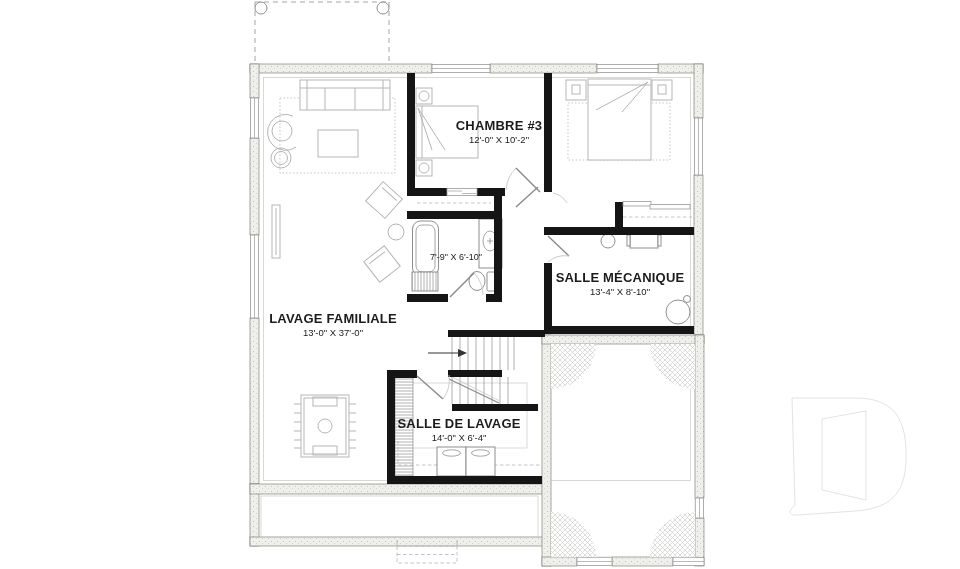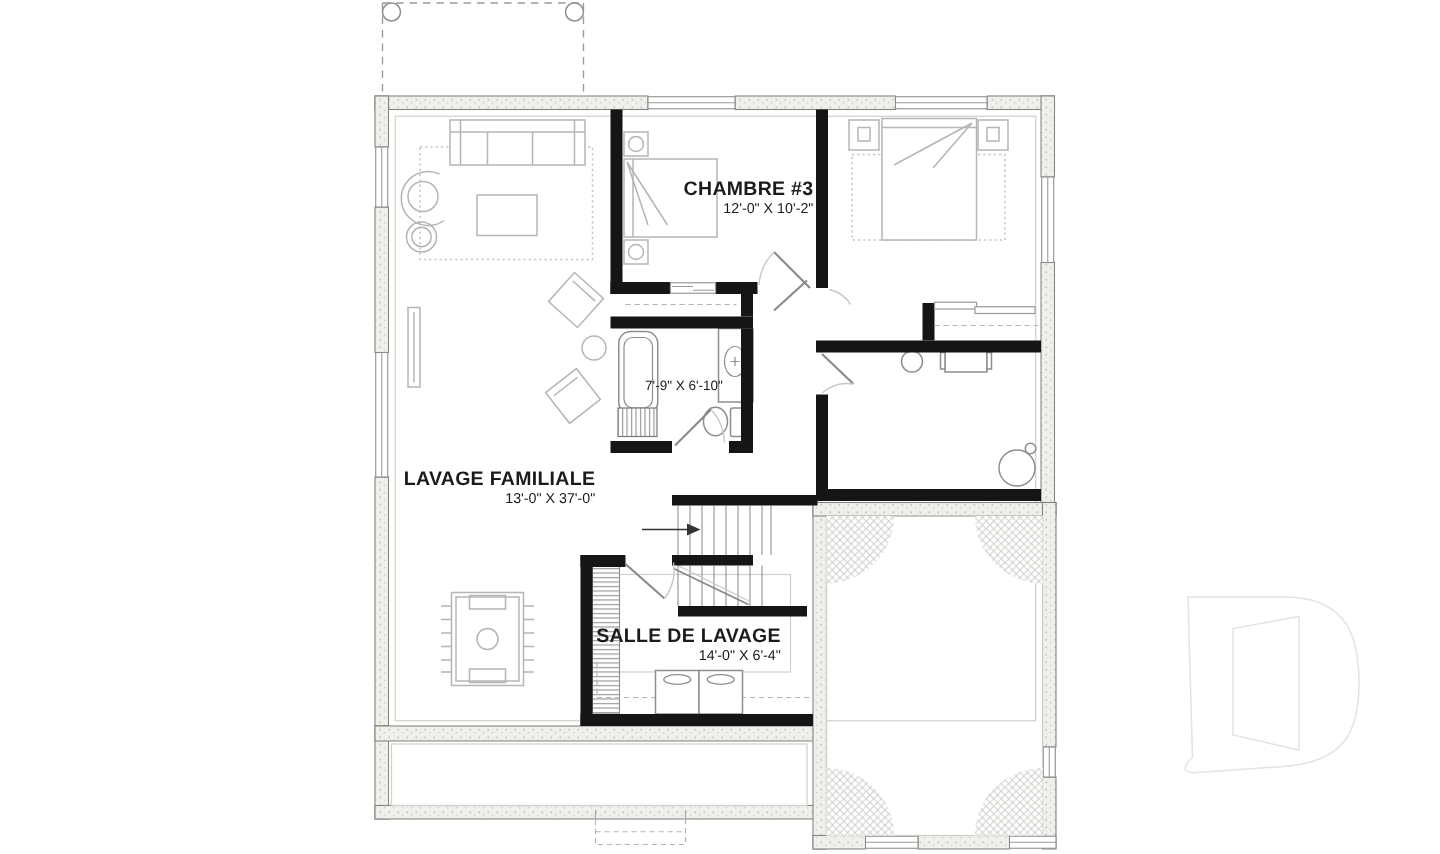--- a/index.html
+++ b/index.html
@@ -18,21 +18,21 @@
   .fixl{fill:none;stroke:#8e8e8e;stroke-width:0.8;}
   .door{stroke:#8a8a8a;stroke-width:1.4;}
   .arc{stroke:#c6c6c3;stroke-width:0.9;fill:none;}
   .dash{stroke:#9a9a9a;stroke-width:0.9;fill:none;stroke-dasharray:5 4;}
   .cdash{stroke:#b5b5b5;stroke-width:0.8;fill:none;stroke-dasharray:3.5 2.5;}
   .rug{fill:none;stroke:#c5c5c2;stroke-width:1;stroke-dasharray:1.5 2;}
   .tread{stroke:#9a9a9a;stroke-width:0.8;}
   .wm{fill:none;stroke:#e3e3e0;stroke-width:1;}
   .slider{fill:#ffffff;stroke:#999999;stroke-width:0.8;}
   
-  .lbl{position:absolute;transform:translateX(-50%);text-align:right;white-space:nowrap;color:#1b1b1b;}
+  .lbl{position:absolute;transform:translateX(-50%);text-align:center;white-space:nowrap;color:#1b1b1b;}
   .rname{font-size:13px;font-weight:bold;letter-spacing:0.2px;}
   .rdims{font-size:9.5px;margin-top:1px;}
 </style>
 </head>
 <body>
 
 <div id="canvas">
 <svg width="960" height="569" viewBox="0 0 960 569">
   <defs>
     <pattern id="speckle" width="6" height="5" patternUnits="userSpaceOnUse">
@@ -336,20 +336,24 @@
   <g>
     <path class="wm" d="M792 398 L856 398 C902 398 906 430 906 456 C906 488 896 508 856 511 L798 515 C788 516 788 511 795 505 L792 398 Z"></path>
     <path class="wm" d="M822 419 L866 411 L866 500 L822 490 Z"></path>
   </g>
 </svg>
 
 <div class="lbl" style="left:499px;top:118px">
   <div class="rname">CHAMBRE #3</div>
   <div class="rdims">12'-0" X 10'-2"</div>
 </div>
+<div class="lbl" style="left:620px;top:270px">
+  <div class="rname">SALLE MÉCANIQUE</div>
+  <div class="rdims">13'-4" X 8'-10"</div>
+</div>
 <div class="lbl" style="left:333px;top:311px">
   <div class="rname">LAVAGE FAMILIALE</div>
   <div class="rdims">13'-0" X 37'-0"</div>
 </div>
 <div class="lbl" style="left:459px;top:416px">
   <div class="rname">SALLE DE LAVAGE</div>
   <div class="rdims">14'-0" X 6'-4"</div>
 </div>
 <div class="lbl" style="left:456px;top:251px">
   <div class="rdims" style="font-size:9px">7'-9" X 6'-10"</div>

